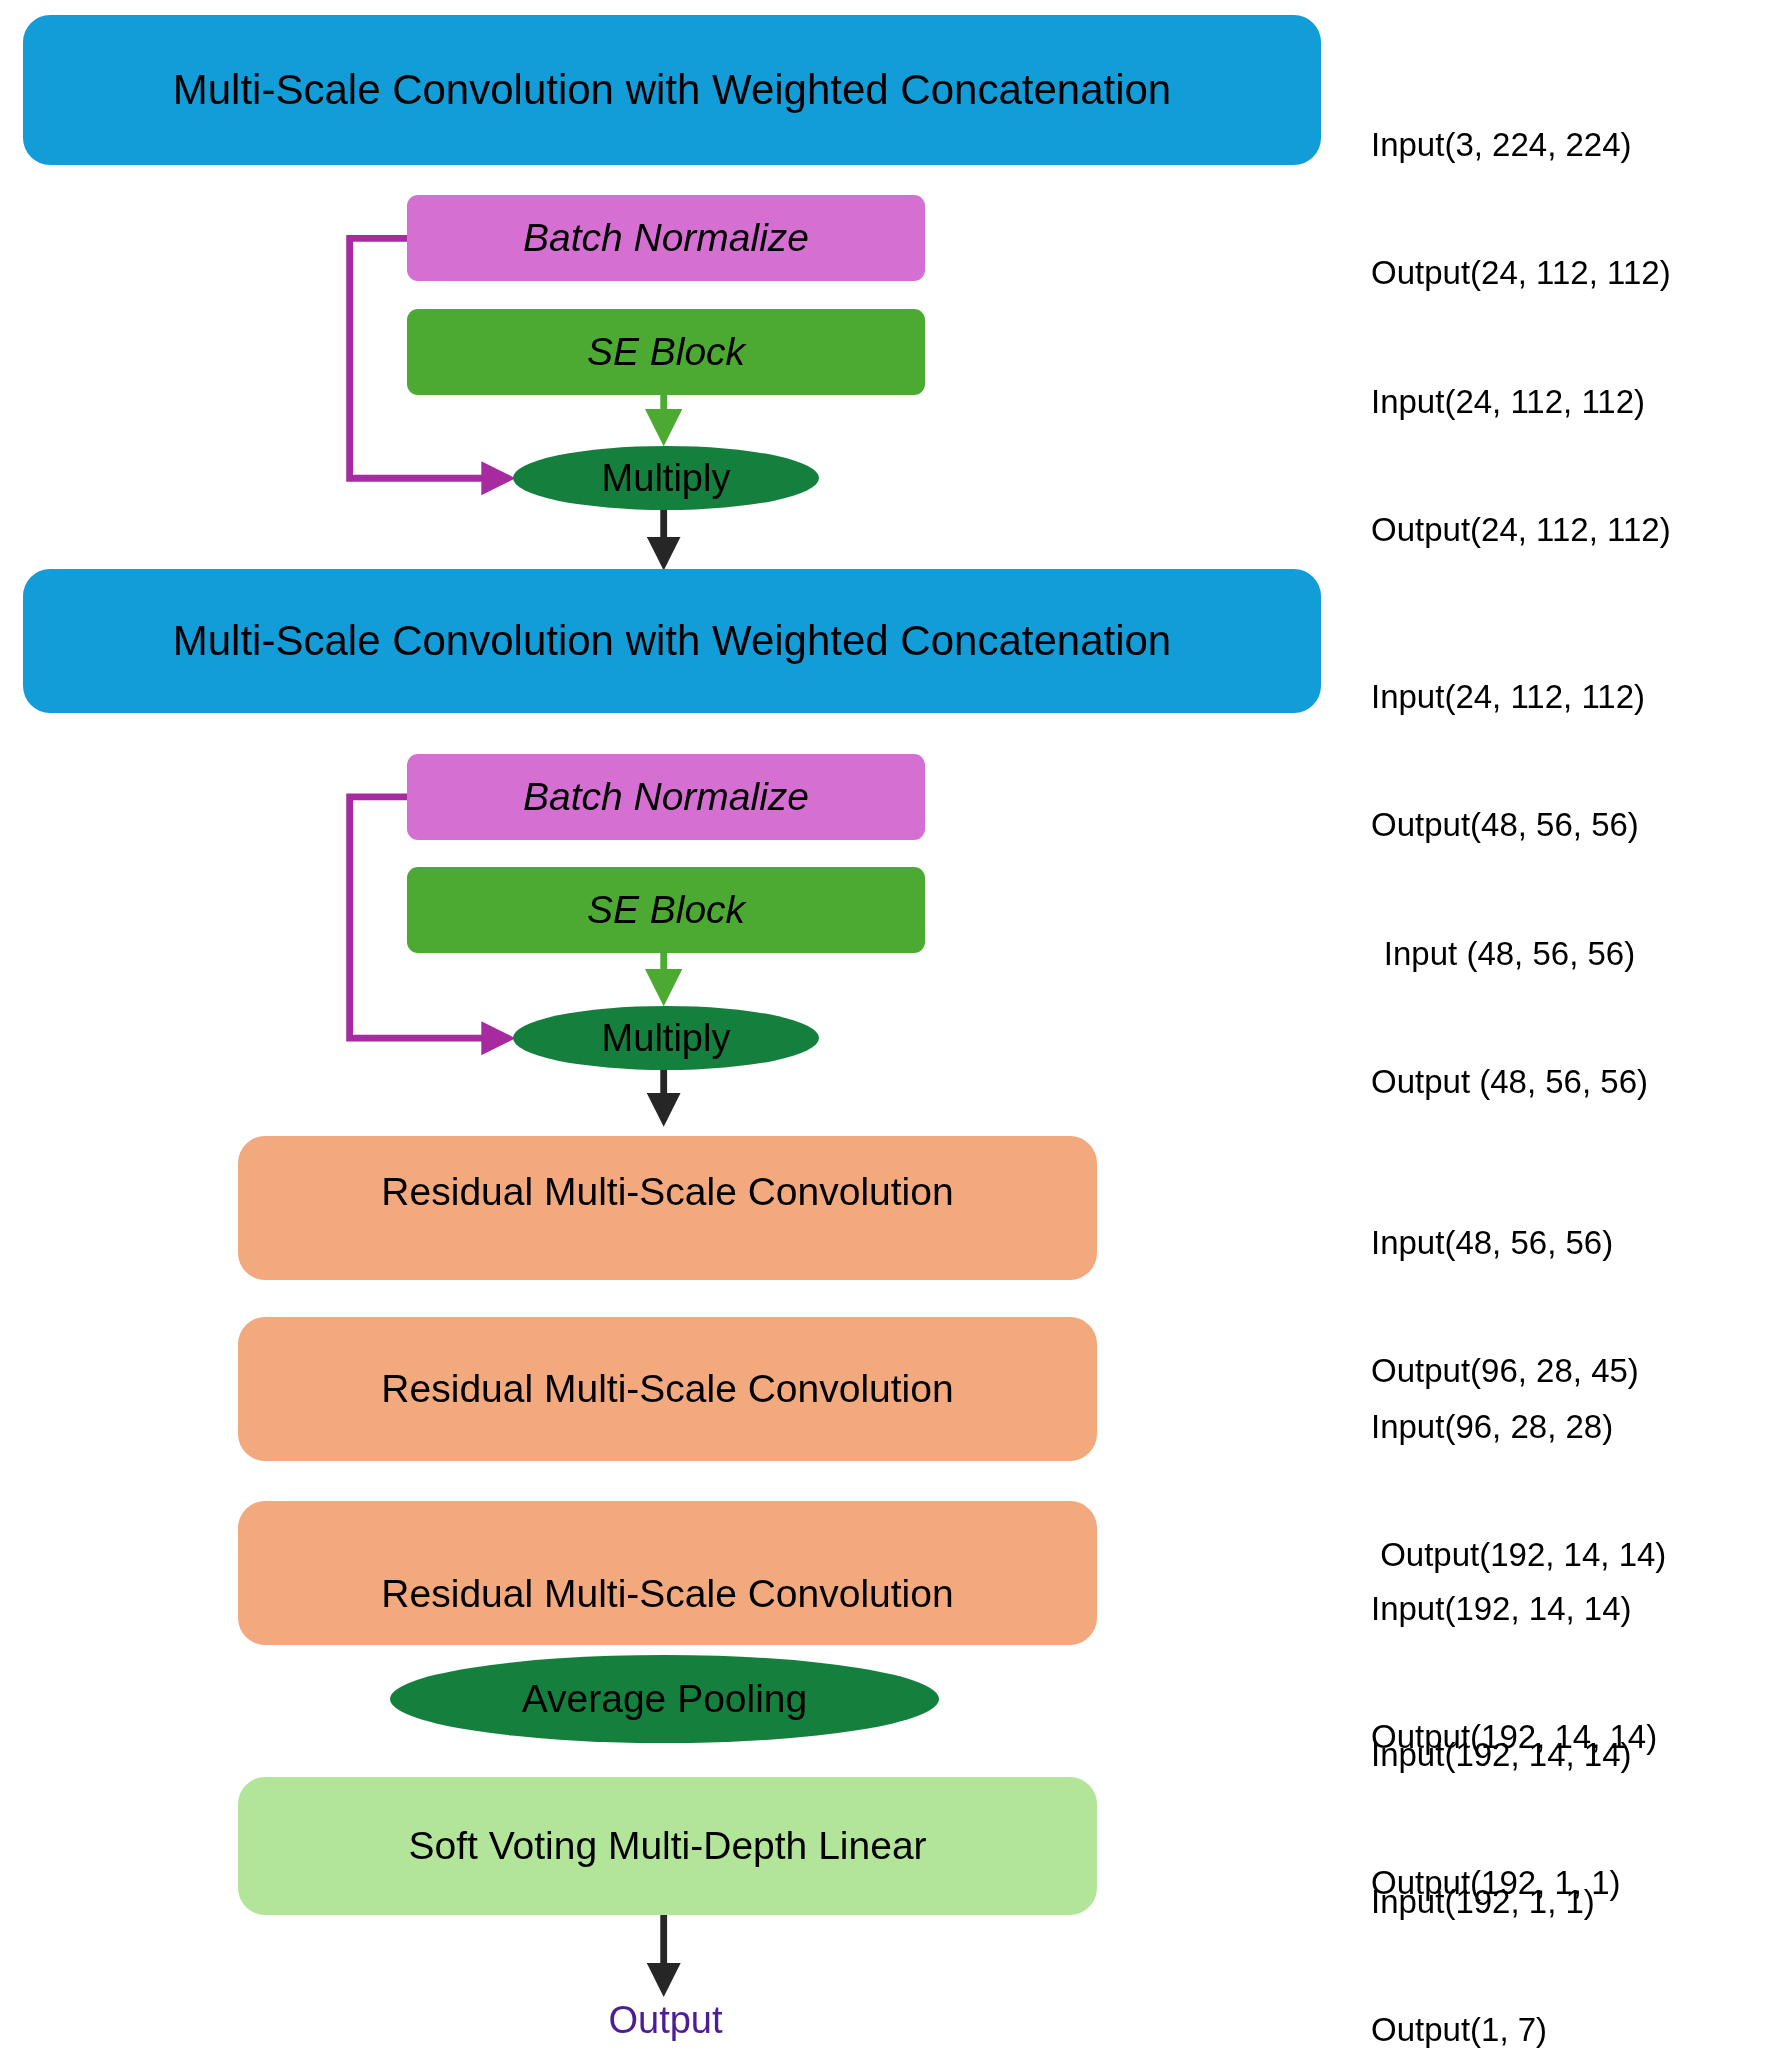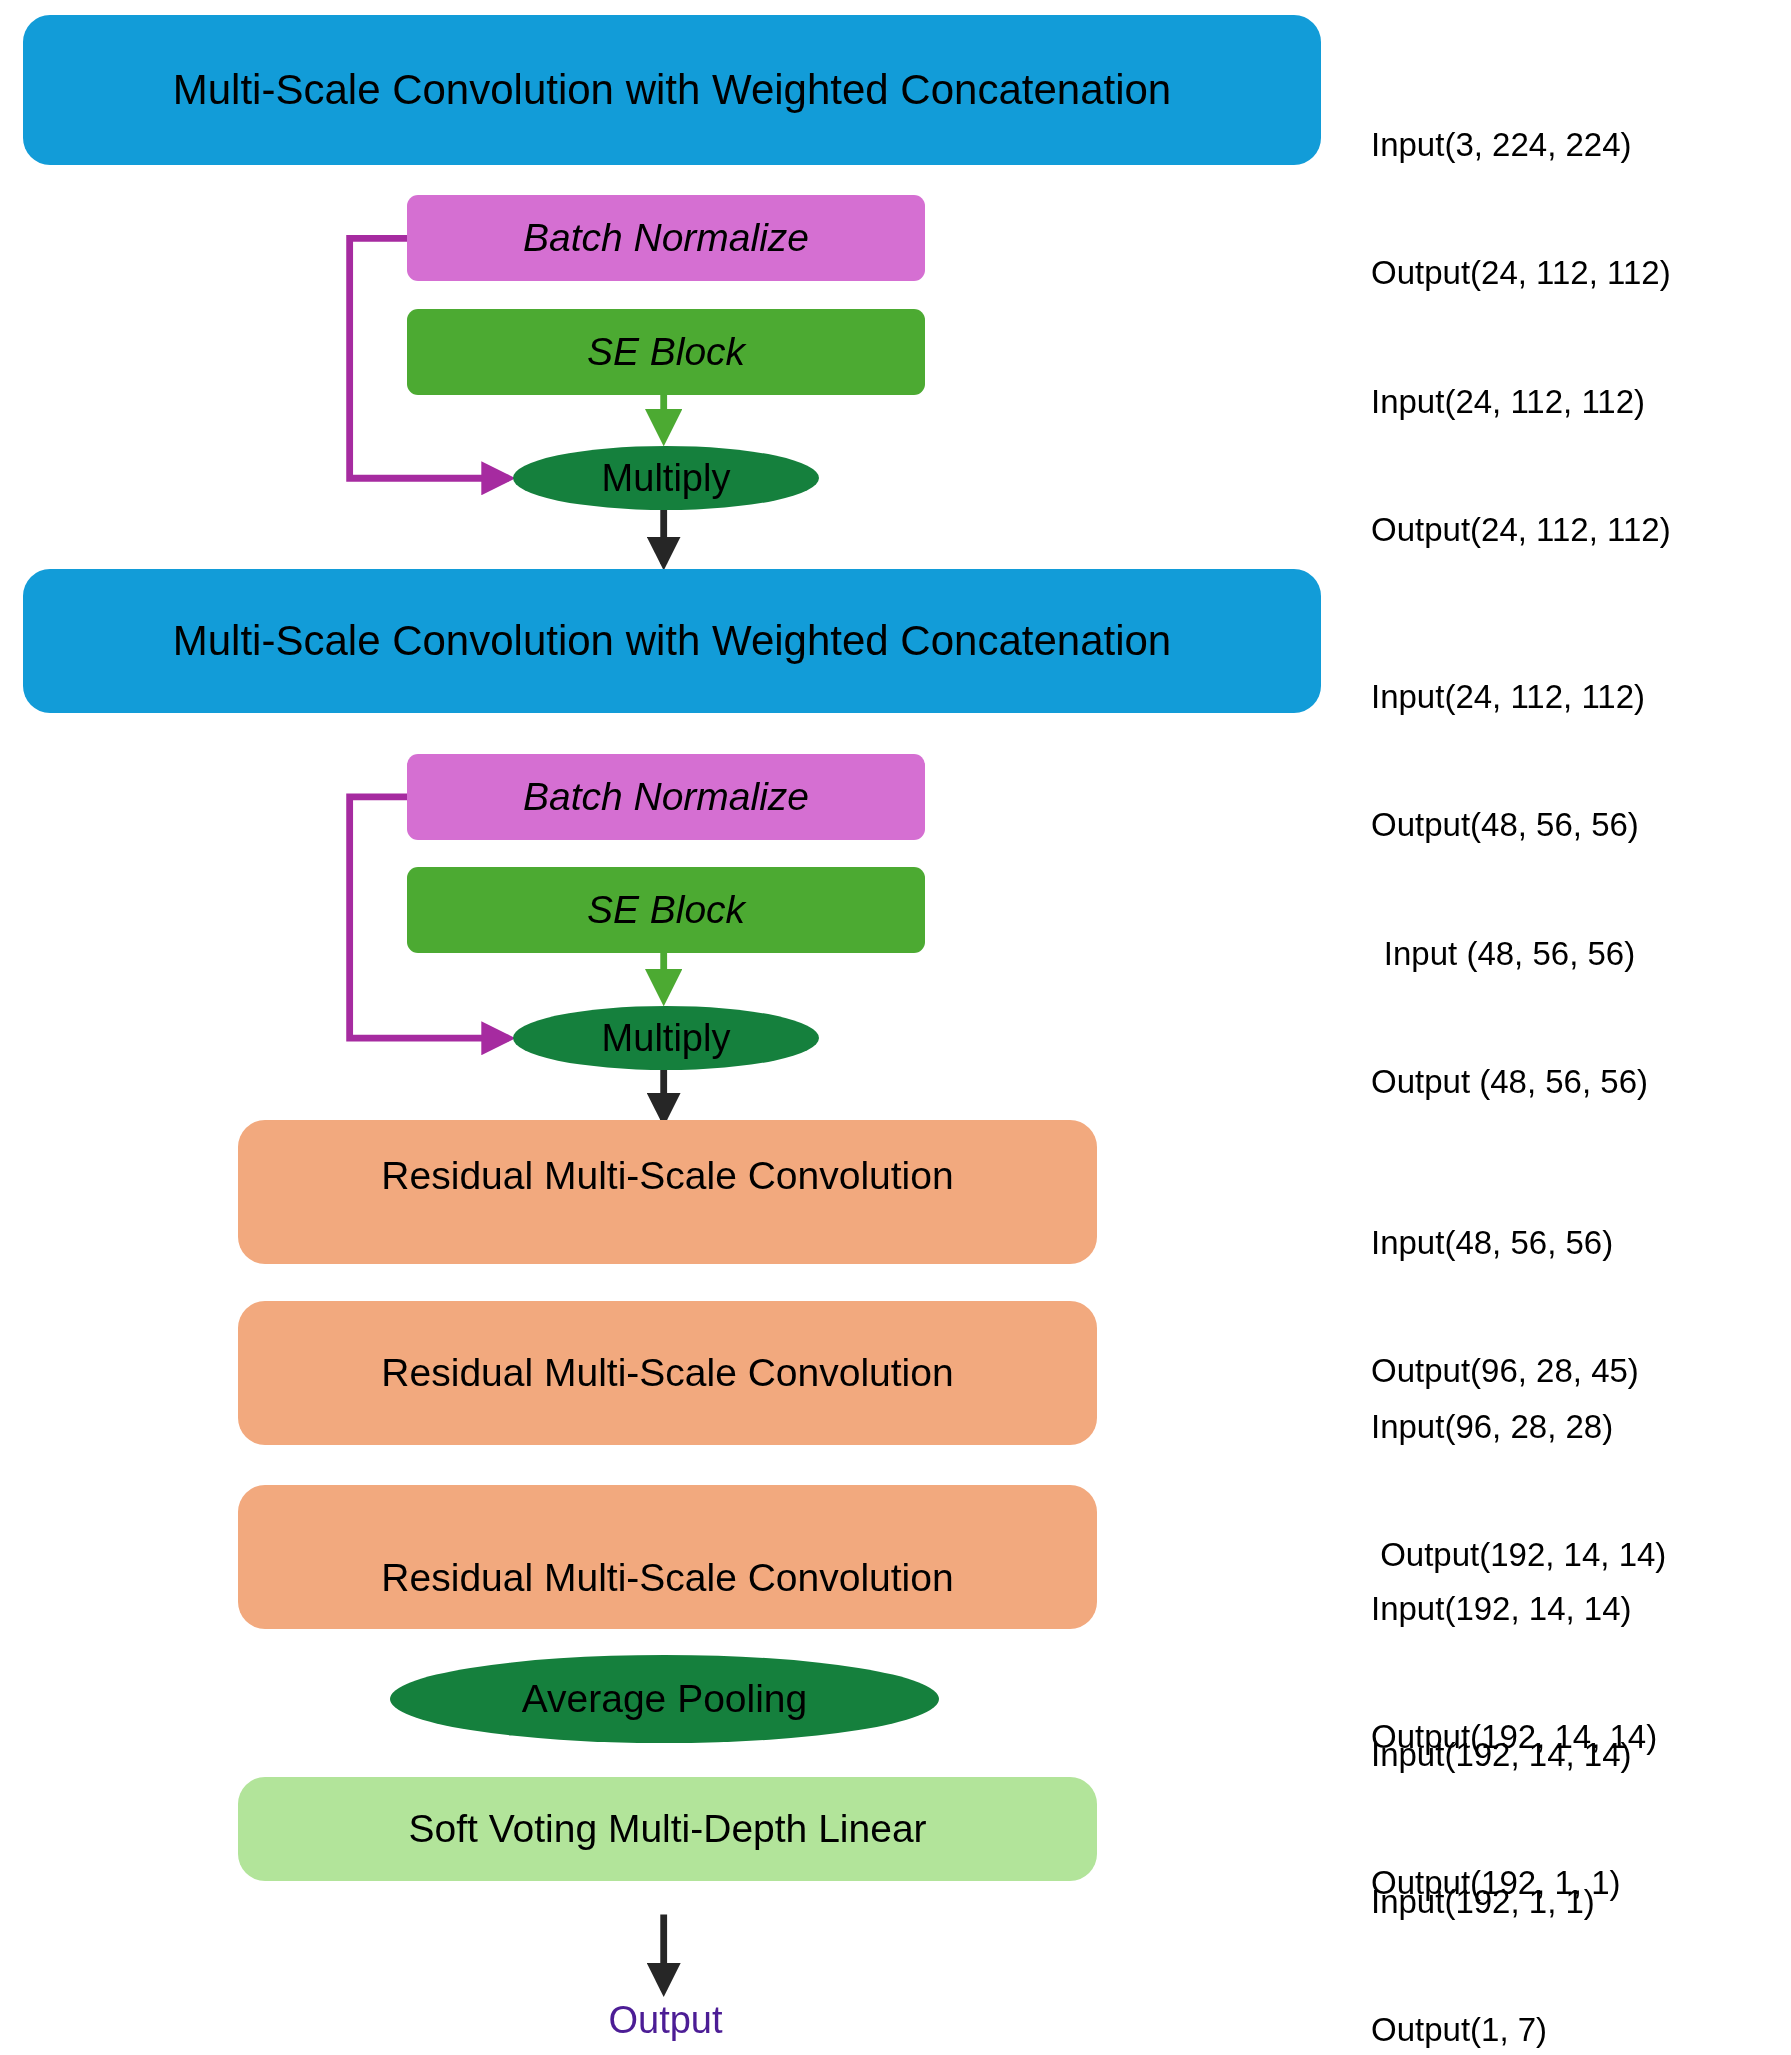--- a/index.html
+++ b/index.html
@@ -31,21 +31,21 @@
     white-space: nowrap;
   }
 
   .rounded { border-radius: 27px; }
   .rounded-sm { border-radius: 11px; font-style: italic; }
 
   
   .c-blue   { background: #129CD8; }
   .c-magenta{ background: #D56FD2; }
   .c-green  { background: #4CAA32; }
-  .c-orange { background: #F2A97E; }
+  .c-orange { background: #F2A97E; margin-top: 16px; }
   .c-lgreen { background: #B2E49A; }
   .c-grey   { background: #15803d; }
 
   
   .ellipse {
     position: absolute;
     box-sizing: border-box;
     border-radius: 50%;
     display: flex;
     align-items: center;
@@ -167,21 +167,21 @@
   </div>
 
   <div class="node rounded c-orange" style="left:238px; top:1485px; width:859px; height:144px; font-size:39px; align-items:flex-end; padding-bottom:30px;">
     <span class="lbl">Residual Multi-Scale Convolution</span>
   </div>
 
   <div class="ellipse c-grey" style="left:390px; top:1655px; width:549px; height:88px; font-size:39px;">
     <span class="lbl">Average Pooling</span>
   </div>
 
-  <div class="node rounded c-lgreen" style="left:238px; top:1777px; width:859px; height:104px; font-size:39px; align-items:center;">
+  <div class="node rounded c-lgreen" style="left:238px; top:1777px; width:859px; height:138px; font-size:39px; align-items:center;">
     <span class="lbl">Soft Voting Multi-Depth Linear</span>
   </div>
 
   <div class="plain-label" style="left:590px; top:1999px; width:151px; text-align:center;">Output</div>
 
   <div class="annot" style="left:1371px; top:38px;">
     <div>Input(3, 224, 224)</div>
     <div>Output(24, 112, 112)</div>
   </div>
 

